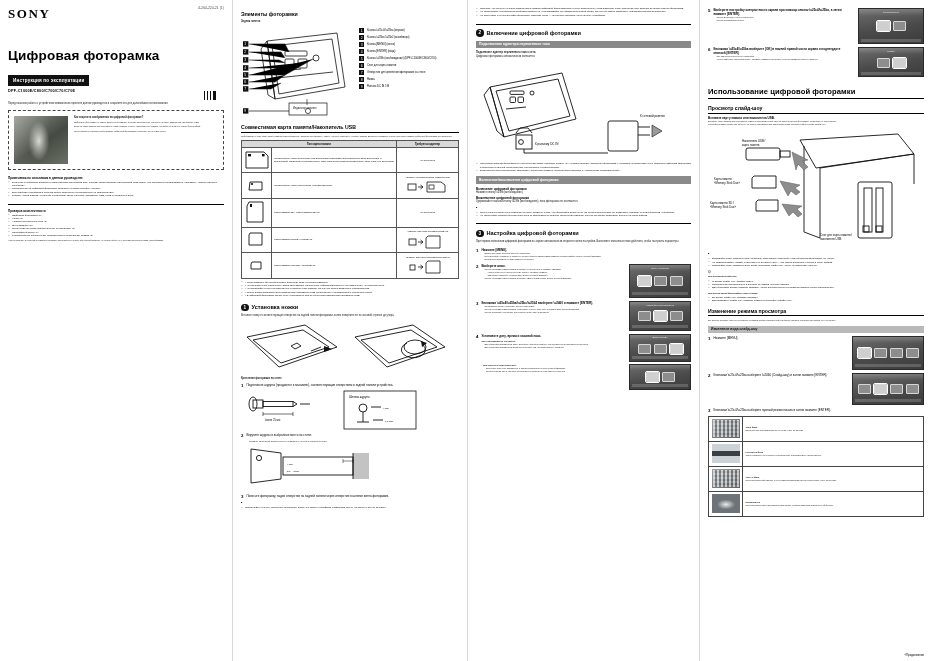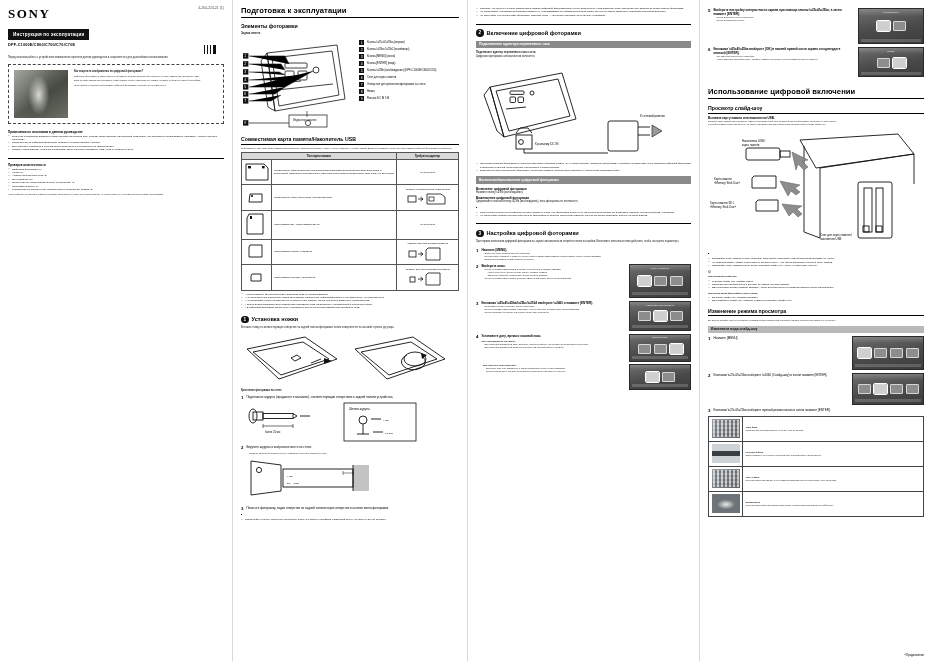--- a/index.html
+++ b/index.html
@@ -239,20 +239,21 @@
 
 <div class="sheet">
 
   <div class="col col-1">
 
     <div class="row" style="justify-content:space-between;align-items:flex-start;">
       <div class="sony-logo">SONY</div>
       <div class="docnum">4-264-224-21 (1)</div>
     </div>
 
+    <h1 class="cover-title" style="margin-top:26px;">Цифровая фоторамка</h1>
     <div class="badge-guide">Инструкция по эксплуатации</div>
 
     
 
     
     <div style="position:relative;margin-top:3px;">
       <div style="font-size:3.8px;font-weight:bold;letter-spacing:.2px;">DPF-C1000E/C800/C700/C70/C70E</div>
       <div class="barcode" style="top:2px;">
         <i style="height:9px"></i>
           <i style="height:9px"></i>
@@ -290,21 +291,20 @@
       <li>Адаптер переменного тока (1)</li>
       <li>Шнур питания (1)*</li>
       <li>Инструкция по эксплуатации (данное руководство) (1)</li>
       <li>Гарантийный талон (1)</li>
       <li>Руководство по обеспечению безопасности и соблюдению правил (1)</li>
     </ul>
     <div class="micro" style="margin-top:2px">* Шнур питания, входящий в комплект поставки, предназначен только для данной модели. Не используйте его с другими электрическими устройствами.</div>
   </div>
 
   <div class="col col-2">
-    <h2 class="sec">Подготовка к эксплуатации</h2>
 
     <h3 class="sub">Элементы фоторамки</h3>
     <div class="tiny bold">Задняя панель</div>
 
     
     <div class="row gap6" style="margin-top:2px;">
       <div style="width:112px;position:relative;">
         <svg width="112" height="92" viewBox="0 0 112 92" class="svgbox">
           <g fill="none" stroke="#111" stroke-width="0.8">
             <path d="M26 16 L96 8 L104 62 L34 74 Z"></path>
@@ -771,21 +771,21 @@
         <div class="lcd-top"></div>
         <div class="lcd-title">Готово</div>
         <div class="lcd-row">
           <div class="lcd-ico"></div>
           <div class="lcd-ico sel"></div>
         </div>
         <div class="lcd-bot"></div>
       </div>
     </div>
 
-    <h2 class="sec" style="margin-top:10px">Использование цифровой включении</h2>
+    <h2 class="sec" style="margin-top:10px">Использование цифровой фоторамки</h2>
 
     <h3 class="sub-line">Просмотр слайд-шоу</h3>
     <div class="sml bold">Вставьте карту памяти или накопитель USB.</div>
     <div class="micro">Вставьте карту памяти или накопитель USB в соответствующий слот на задней панели фоторамки, соблюдая её ориентацию.</div>
     <div class="micro">Когда фоторамка обнаружит данные, на экране автоматически запустится показ изображений в режиме слайд-шоу.</div>
 
     <svg width="214" height="118" viewBox="0 0 214 118" style="margin-top:2px">
       <g fill="none" stroke="#111" stroke-width="0.9">
         <path d="M92 12 L190 6 L206 26 L108 40 Z"></path>
         <path d="M96 18 L96 104 L112 110 L112 40"></path>

